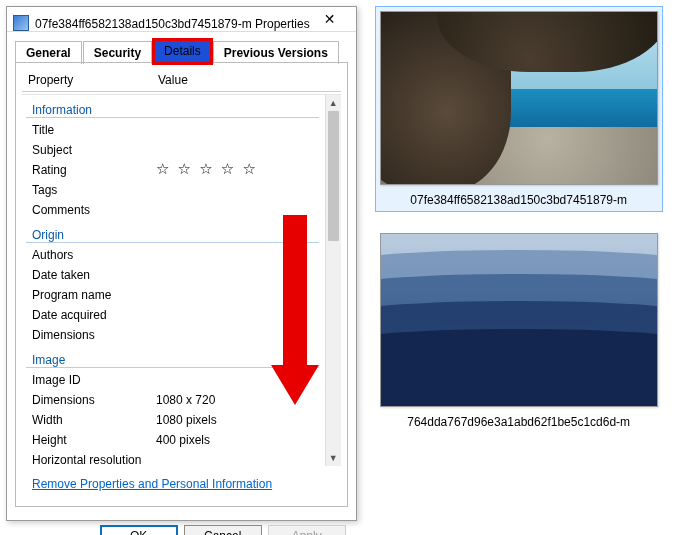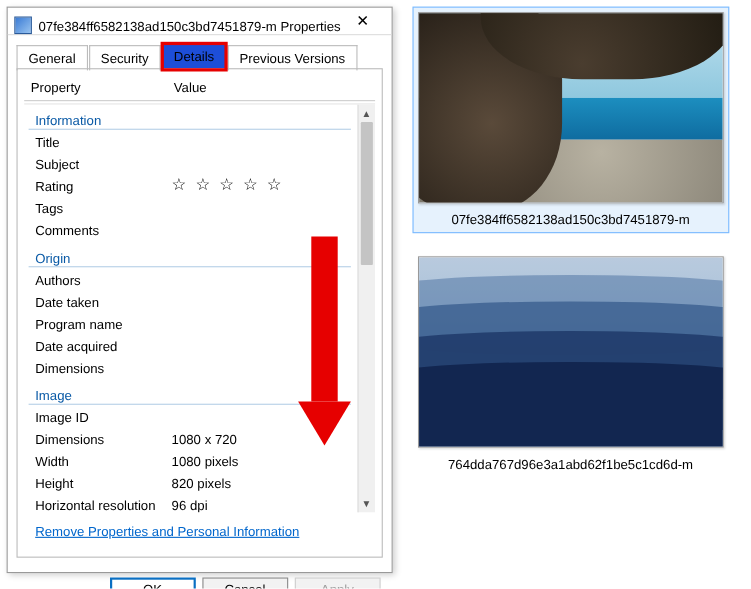--- a/index.html
+++ b/index.html
@@ -28,21 +28,21 @@
     width: 40px; height: 24px; display: flex; align-items: center; justify-content: center;
     font-size: 14px; cursor: pointer;
   }
 
   .tabs { display: flex; align-items: flex-end; padding: 6px 8px 0 8px; font-size: 12px; }
   .tab {
     padding: 4px 10px; border: 1px solid #bbb; border-bottom: none;
     background: #fff; margin-right: 1px; cursor: pointer; position: relative; top: 1px;
   }
   .tab.active { background: #1d4ed8; border-bottom: 1px solid #fff; z-index: 3; }
-  .tab:not(.active) { background: #fff; top: 2px; color: #000; }
+  .tab:not(.active) { background: #fff; top: 2px; color: #000; font-weight: bold; }
   .hl {
     position: absolute; border: 3px solid #e60000; left: -2px; right: -2px; top: -2px; bottom: -3px;
     pointer-events: none;
   }
 
   .panel {
     margin: 0 8px 8px 8px; border: 1px solid #bbb; flex: 1; padding: 8px 6px 6px 6px;
     display: flex; flex-direction: column; position: relative;
   }
   .hdr { display: flex; font-size: 12px; color: #000; padding: 2px 6px; }
@@ -217,25 +217,24 @@
         <div class="row">
             <div class="k">Dimensions</div>
             <div class="v">1080 x 720</div>
           </div>
         <div class="row">
             <div class="k">Width</div>
             <div class="v">1080 pixels</div>
           </div>
         <div class="row">
             <div class="k">Height</div>
-            <div class="v">820 pixels</div>
+            <div class="v">400 pixels</div>
           </div>
         <div class="row cutoff">
             <div class="k">Horizontal resolution</div>
-            <div class="v">96 dpi</div>
           </div>
 
         <div class="scrollbar">
           <div class="up">▲</div>
           <div class="thumb"></div>
           <div class="dn">▼</div>
         </div>
 
         <div class="arrow">
           <div class="shaft"></div>

